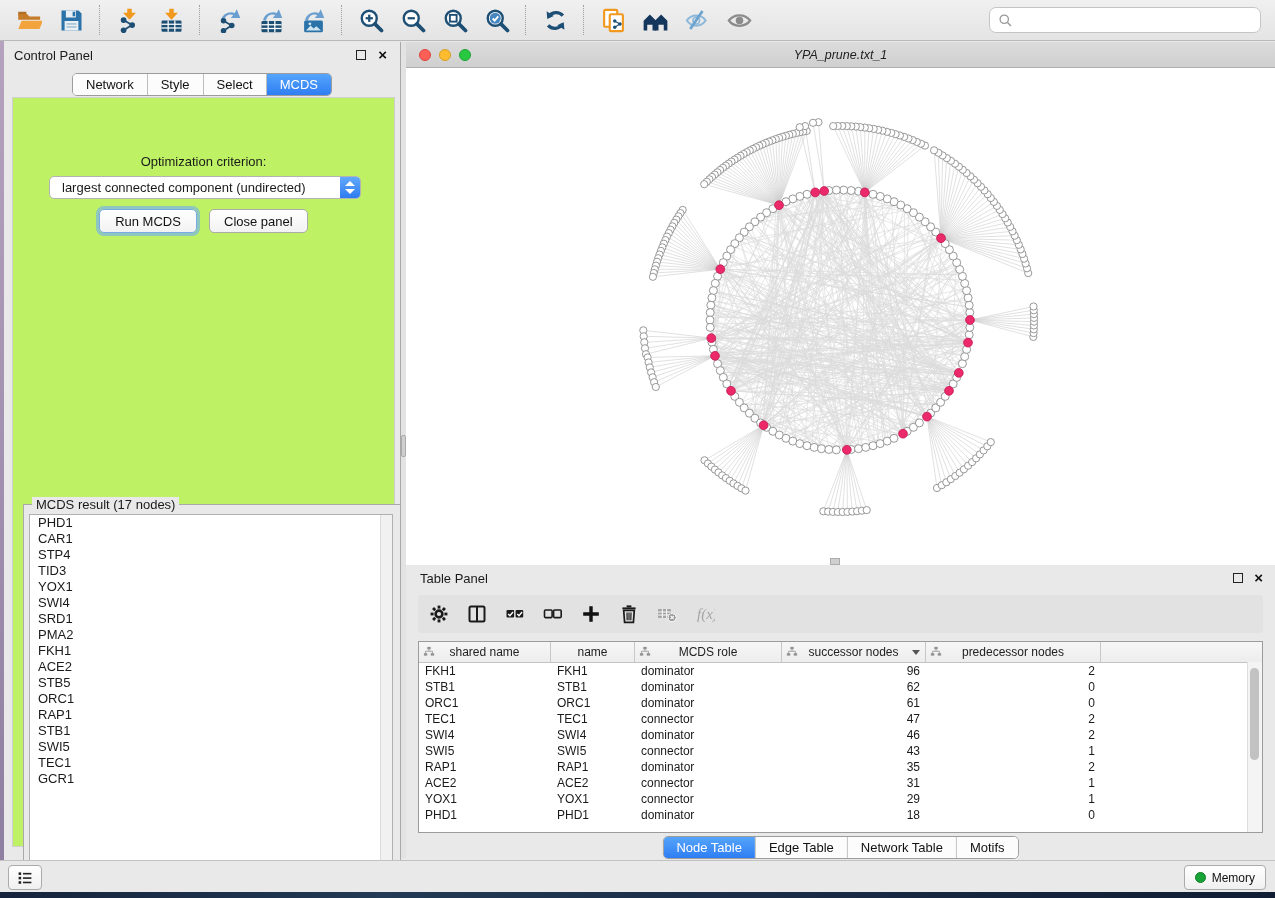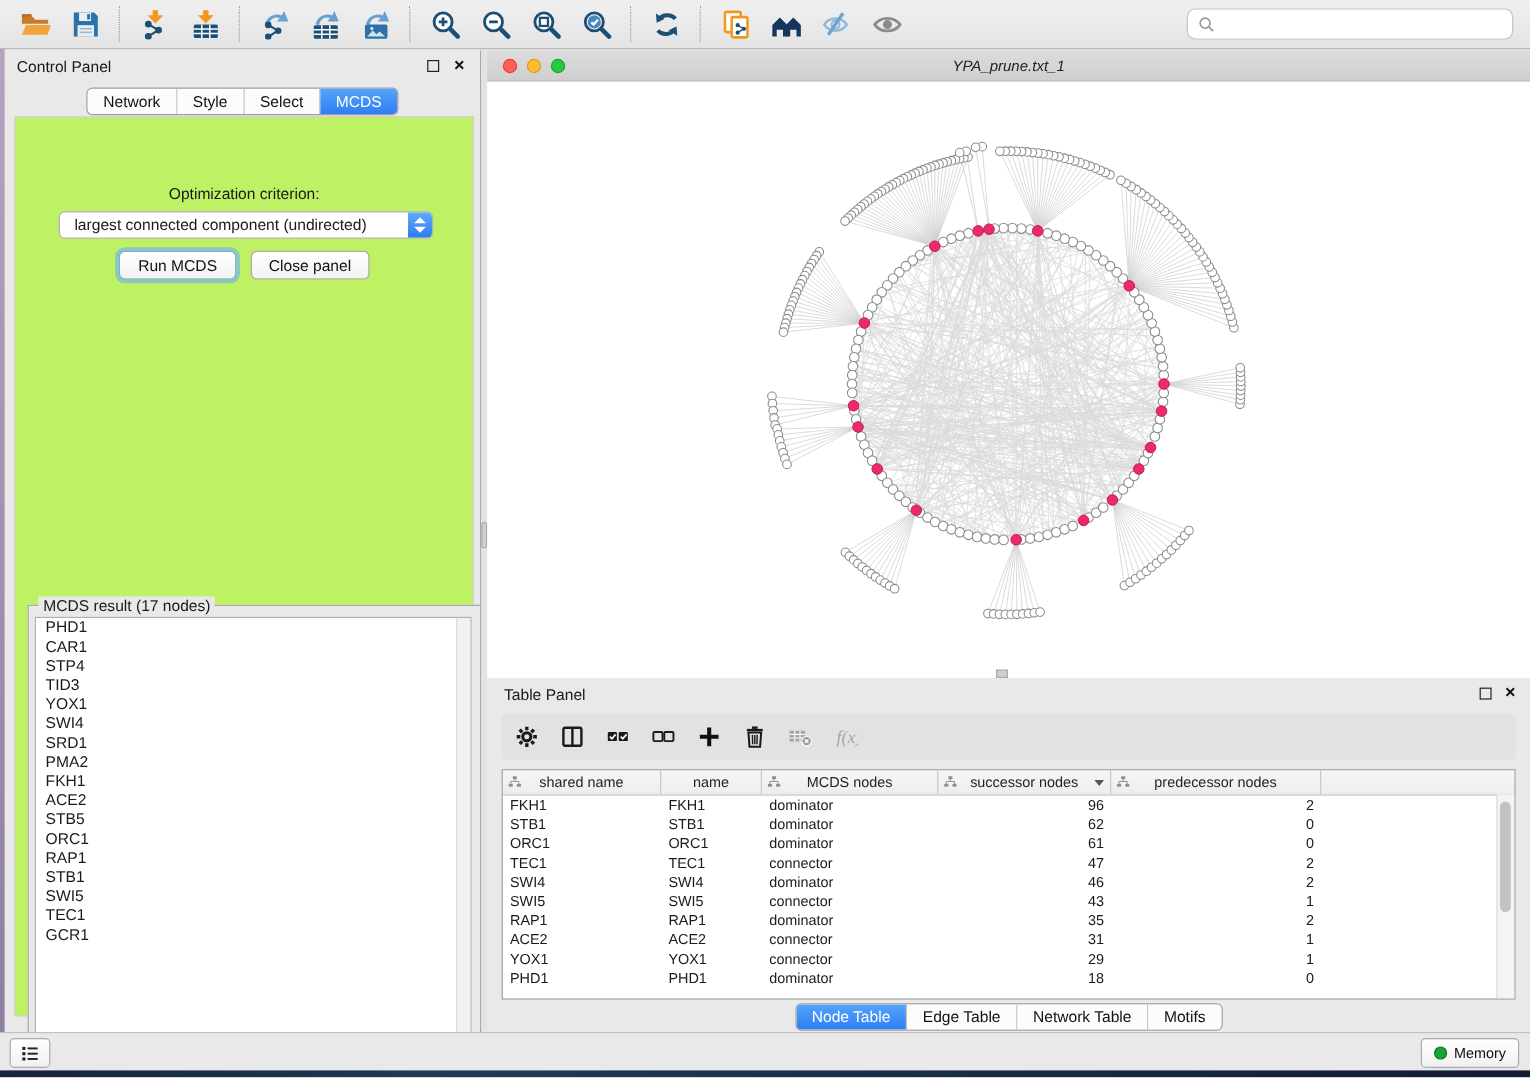--- a/index.html
+++ b/index.html
@@ -1319,21 +1319,21 @@
           </div>
           <div class="th" style="width: 147px;">
             <span class="org"><svg viewBox="0 0 20 20">
                 <g fill="#8f8f8f">
                   <rect x="7.2" y="1.5" width="5.6" height="4"></rect>
                   <rect x="1.5" y="12" width="5.6" height="4"></rect>
                   <rect x="12.9" y="12" width="5.6" height="4"></rect>
                 </g>
                 <path d="M10 5.5 v3.2 M4.3 12 V8.7 h11.4 V12" stroke="#8f8f8f" stroke-width="1.3" fill="none"></path>
               </svg></span>
-            <span>MCDS nodes</span>
+            <span>MCDS role</span>
           </div>
           <div class="th" style="width: 144px;">
             <span class="org"><svg viewBox="0 0 20 20">
                 <g fill="#8f8f8f">
                   <rect x="7.2" y="1.5" width="5.6" height="4"></rect>
                   <rect x="1.5" y="12" width="5.6" height="4"></rect>
                   <rect x="12.9" y="12" width="5.6" height="4"></rect>
                 </g>
                 <path d="M10 5.5 v3.2 M4.3 12 V8.7 h11.4 V12" stroke="#8f8f8f" stroke-width="1.3" fill="none"></path>
               </svg></span>

